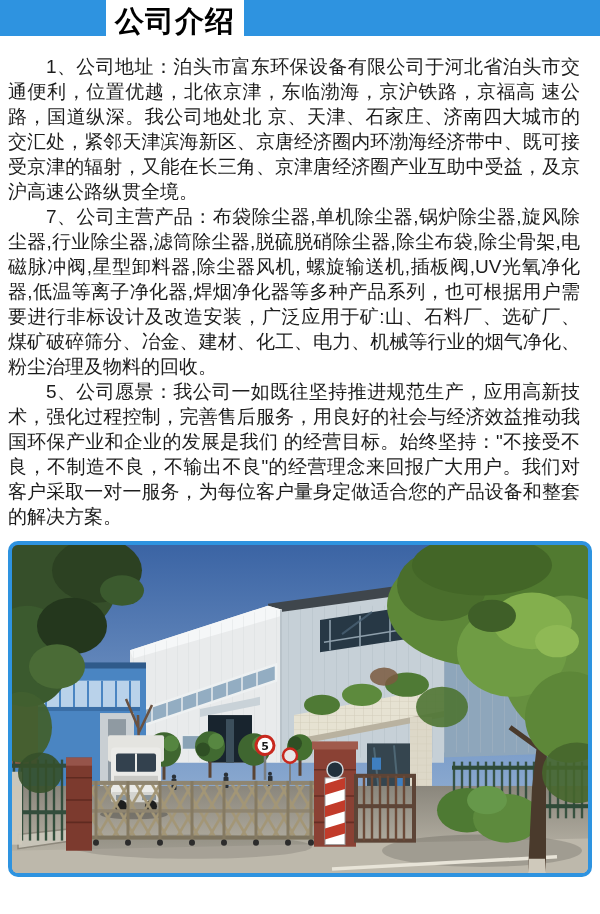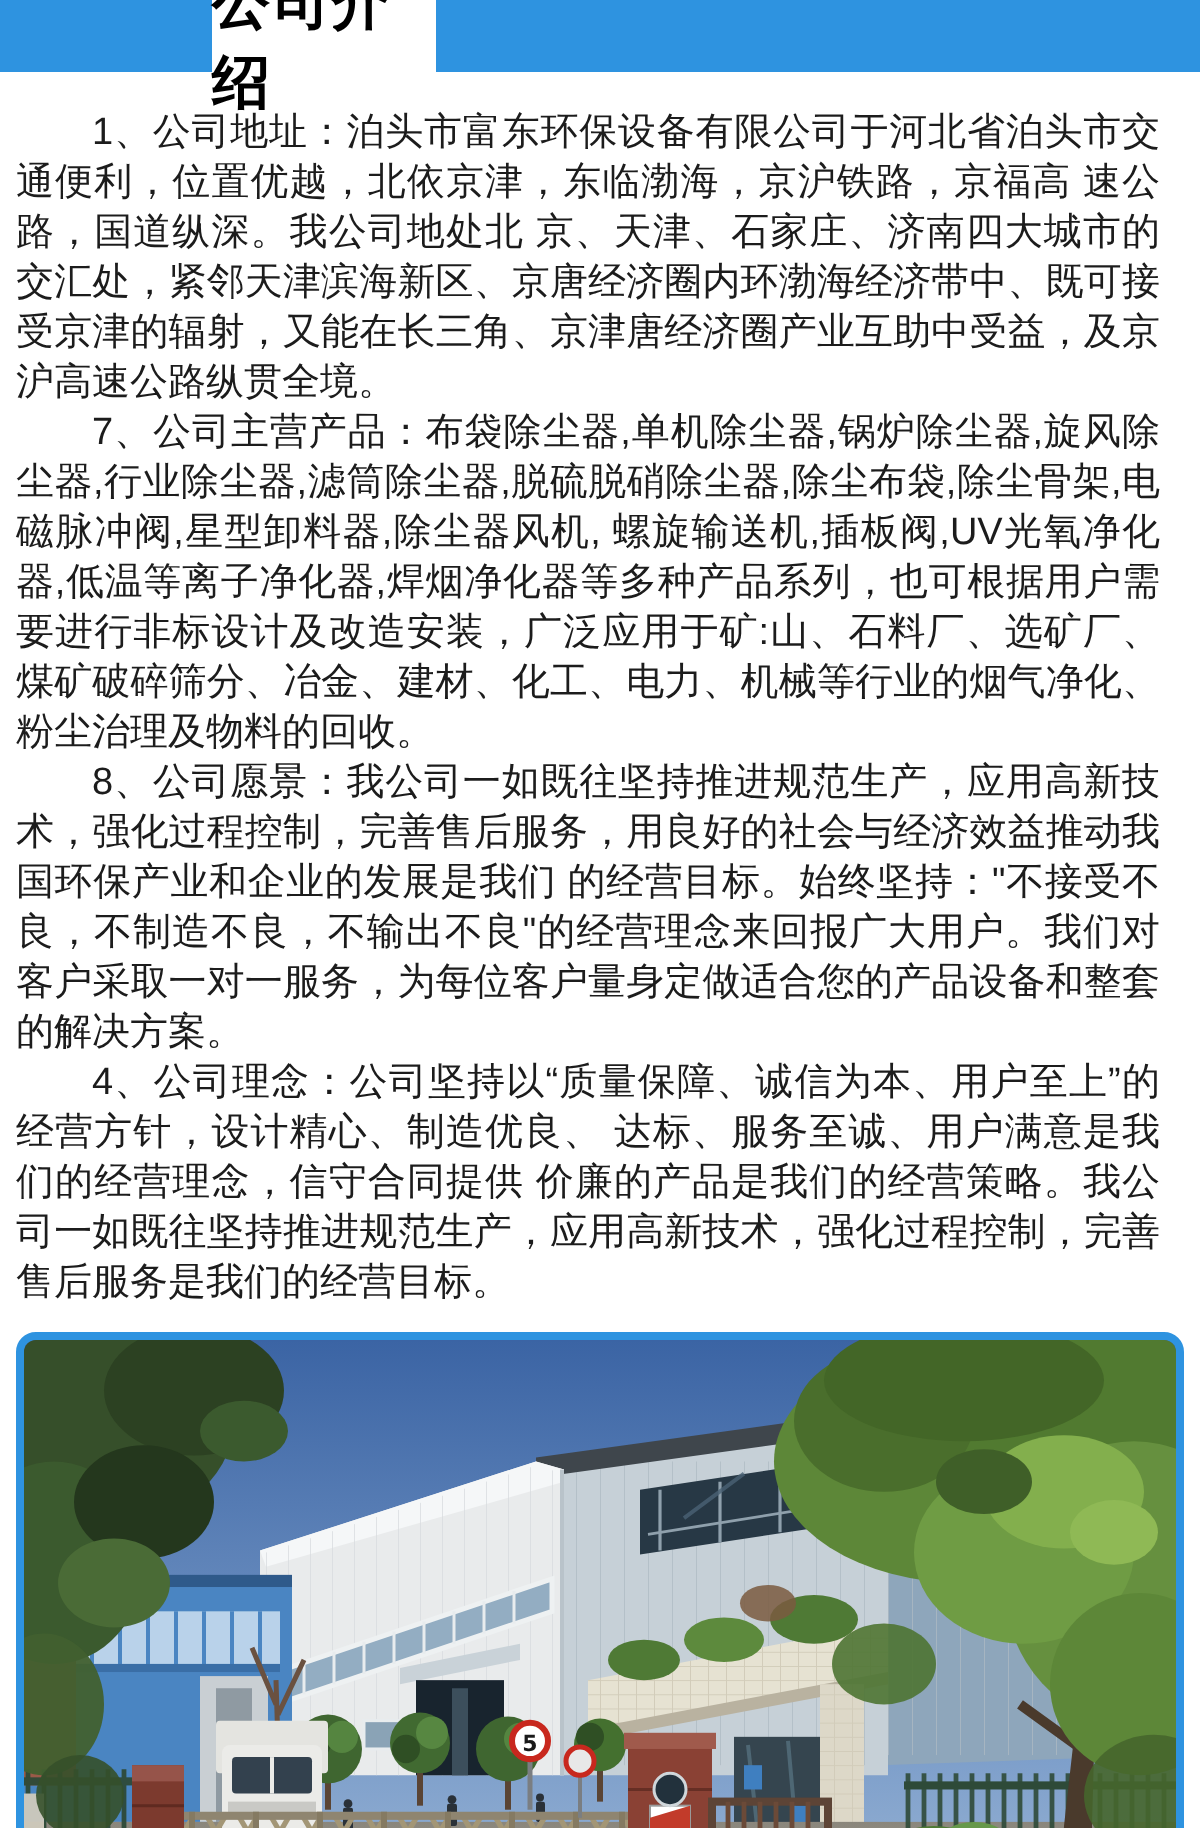--- a/index.html
+++ b/index.html
@@ -3,21 +3,21 @@
 <meta charset="utf-8">
 <style>
   html,body{margin:0;padding:0;}
   body{
     width:600px;height:914px;background:#ffffff;overflow:hidden;
     font-family:"Liberation Sans","DejaVu Sans",sans-serif;
   }
   
   .header-bar{position:relative;height:36px;background:#2e93e0;}
   .title-box{
-    position:absolute;left:106px;top:0;width:112px;height:44px;
+    position:absolute;left:106px;top:0;width:138px;height:44px;
     background:#ffffff;display:flex;align-items:center;justify-content:center;
     font-size:29px;font-weight:bold;color:#000000;letter-spacing:1px;
   }
   
   .article{
     padding:18px 20px 6px 8px;font-size:19px;line-height:25px;color:#1c1c1c;
     text-align:justify;
   }
   .article p{margin:0;text-indent:2em;word-break:break-all;}
   
@@ -31,22 +31,21 @@
 </head>
 <body>
 
 <div class="header-bar">
   <div class="title-box">公司介绍</div>
 </div>
 
 <div class="article">
   <p>1、公司地址：泊头市富东环保设备有限公司于河北省泊头市交通便利，位置优越，北依京津，东临渤海，京沪铁路，京福高 速公路，国道纵深。我公司地处北 京、天津、石家庄、济南四大城市的交汇处，紧邻天津滨海新区、京唐经济圈内环渤海经济带中、既可接受京津的辐射，又能在长三角、京津唐经济圈产业互助中受益，及京沪高速公路纵贯全境。</p>
   <p>7、公司主营产品：布袋除尘器,单机除尘器,锅炉除尘器,旋风除尘器,行业除尘器,滤筒除尘器,脱硫脱硝除尘器,除尘布袋,除尘骨架,电磁脉冲阀,星型卸料器,除尘器风机, 螺旋输送机,插板阀,UV光氧净化器,低温等离子净化器,焊烟净化器等多种产品系列，也可根据用户需要进行非标设计及改造安装，广泛应用于矿:山、石料厂、选矿厂、煤矿破碎筛分、冶金、建材、化工、电力、机械等行业的烟气净化、粉尘治理及物料的回收。</p>
-  <p>8、公司愿景：我公司一如既往坚持推进规范生产，应用高新技术，强化过程控制，完善售后服务，用良好的社会与经济效益推动我国环保产业和企业的发展是我们 的经营目标。始终坚持："不接受不良，不制造不良，不输出不良"的经营理念来回报广大用户。我们对客户采取一对一服务，为每位客户量身定做适合您的产品设备和整套的解决方案。</p>
-  <p>4、公司理念：公司坚持以“质量保障、诚信为本、用户至上”的经营方针，设计精心、制造优良、  达标、服务至诚、用户满意是我们的经营理念，信守合同提供 价廉的产品是我们的经营策略。我公司一如既往坚持推进规范生产，应用高新技术，强化过程控制，完善售后服务是我们的经营目标。</p>
+  <p>5、公司愿景：我公司一如既往坚持推进规范生产，应用高新技术，强化过程控制，完善售后服务，用良好的社会与经济效益推动我国环保产业和企业的发展是我们 的经营目标。始终坚持："不接受不良，不制造不良，不输出不良"的经营理念来回报广大用户。我们对客户采取一对一服务，为每位客户量身定做适合您的产品设备和整套的解决方案。</p>
 </div>
 
 <div class="photo-frame">
   <svg viewBox="0 0 576 324" preserveAspectRatio="none">
     <defs>
       <linearGradient id="sky" x1="0" y1="0" x2="0" y2="1">
         <stop offset="0" stop-color="#3b64a4"></stop>
         <stop offset="0.65" stop-color="#7fa0cb"></stop>
         <stop offset="1" stop-color="#a9c0da"></stop>
       </linearGradient>

